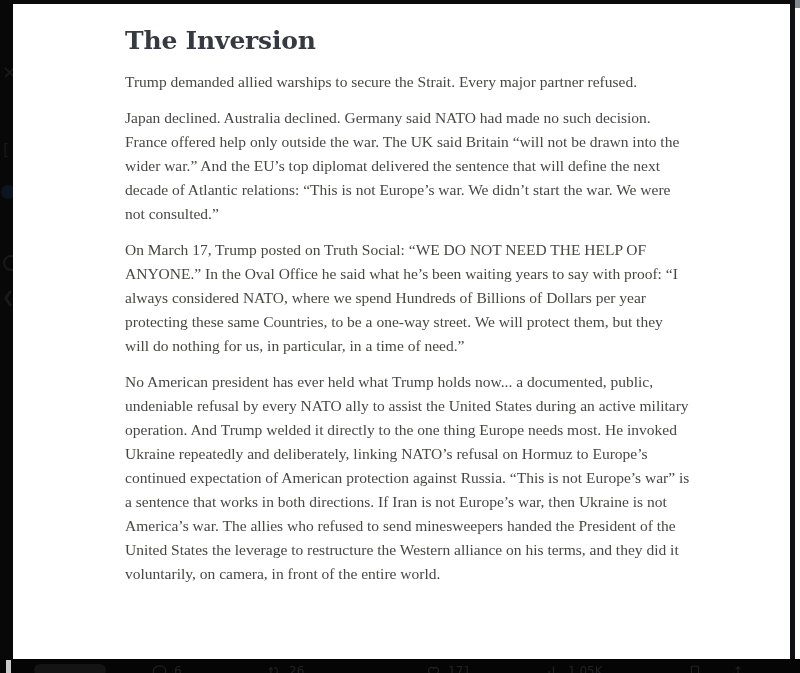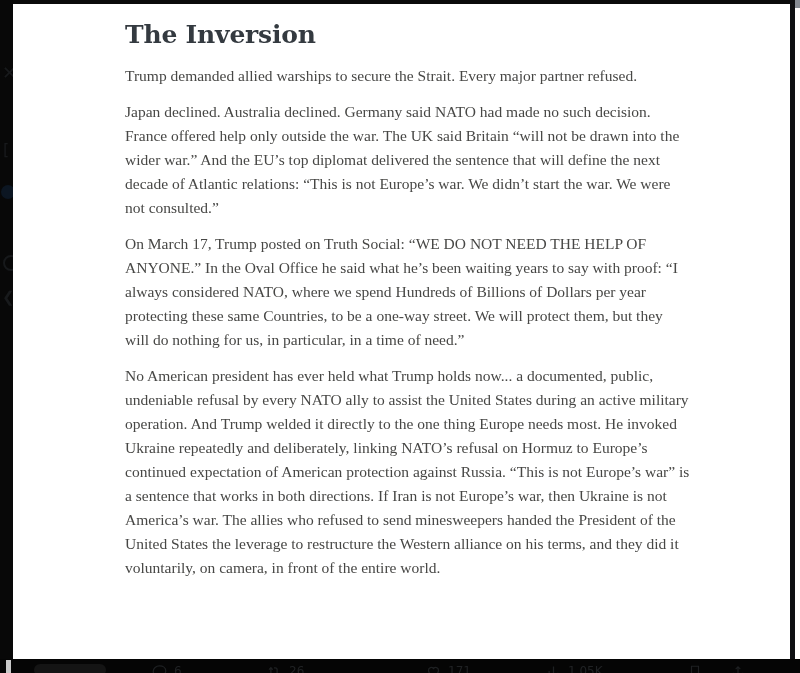--- a/index.html
+++ b/index.html
@@ -27,21 +27,21 @@
   .ghost-glow   { left: 1px; top: 185px; width: 14px; height: 14px;
                   border-radius: 50%; background: #0c1622; }
   .ghost-low    { left: 2px; top: 288px; font-size: 15px; }
 
   
   .card {
     position: absolute; left: 13px; top: 4px; width: 777px; height: 655px;
     background: #ffffff; overflow: hidden;
   }
   .article {
-    margin-left: 112px; padding-top: 16px; width: 565px;
+    margin-left: 112px; padding-top: 22px; width: 565px;
   }
   .article h1 {
     font-family: "DejaVu Serif", "Liberation Serif", serif;
     font-size: 25px; font-weight: 700; color: #343a40;
     letter-spacing: -0.2px; margin-bottom: 15px;
   }
   .article p {
     font-size: 15.5px; line-height: 24px; color: #474745;
     margin-bottom: 12px;
     font-family: Liberation Serif, serif;

